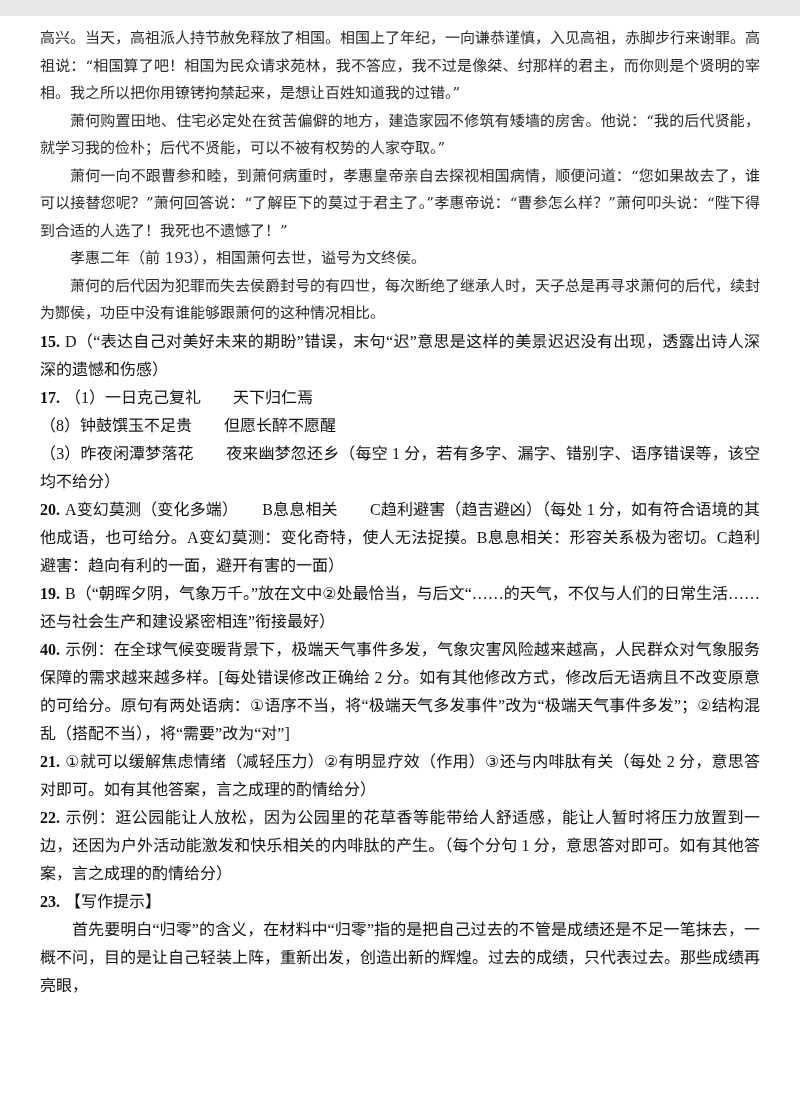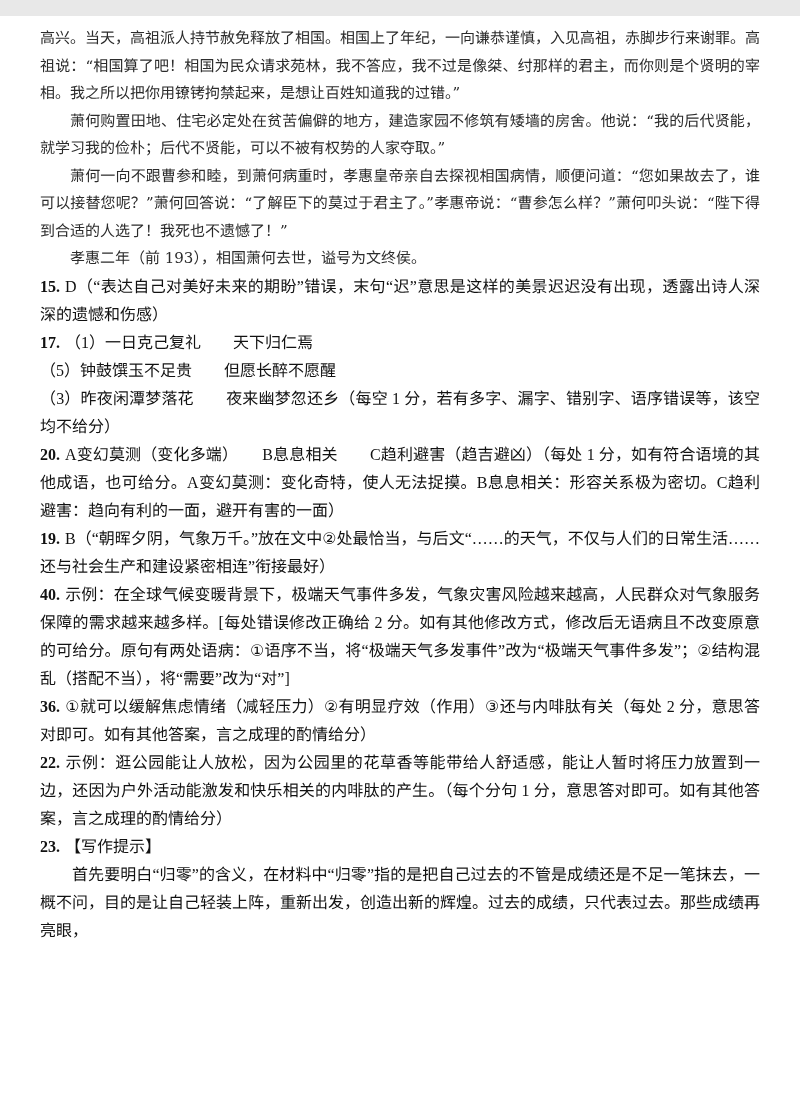--- a/index.html
+++ b/index.html
@@ -50,46 +50,47 @@
 </head>
 <body>
 
 <div class="page">
 
   <section>
     <p class="kai">高兴。当天，高祖派人持节赦免释放了相国。相国上了年纪，一向谦恭谨慎，入见高祖，赤脚步行来谢罪。高祖说：“相国算了吧！相国为民众请求苑林，我不答应，我不过是像桀、纣那样的君主，而你则是个贤明的宰相。我之所以把你用镣铐拘禁起来，是想让百姓知道我的过错。”</p>
     <p class="kai ind">萧何购置田地、住宅必定处在贫苦偏僻的地方，建造家园不修筑有矮墙的房舍。他说：“我的后代贤能，就学习我的俭朴；后代不贤能，可以不被有权势的人家夺取。”</p>
     <p class="kai ind">萧何一向不跟曹参和睦，到萧何病重时，孝惠皇帝亲自去探视相国病情，顺便问道：“您如果故去了，谁可以接替您呢？”萧何回答说：“了解臣下的莫过于君主了。”孝惠帝说：“曹参怎么样？”萧何叩头说：“陛下得到合适的人选了！我死也不遗憾了！”</p>
     <p class="kai ind">孝惠二年（前 193），相国萧何去世，谥号为文终侯。</p>
+    <p class="kai ind">萧何的后代因为犯罪而失去侯爵封号的有四世，每次断绝了继承人时，天子总是再寻求萧何的后代，续封为酂侯，功臣中没有谁能够跟萧何的这种情况相比。</p>
   </section>
 
   <section>
     <p class="ans">
       <span class="num">15.</span><span>D（“表达自己对美好未来的期盼”错误，末句“迟”意思是这样的美景迟迟没有出现，透露出诗人深深的遗憾和伤感）</span>
     </p>
     <p class="ans">
       <span class="num">17.</span><span>（1）一日克己复礼　　天下归仁焉</span>
     </p>
     <p class="ans">
-      <span>（5）钟鼓馔玉不足贵　　但愿长醉不愿醒</span>
+      <span>（8）钟鼓馔玉不足贵　　但愿长醉不愿醒</span>
     </p>
     <p class="ans">
       <span>（3）昨夜闲潭梦落花　　夜来幽梦忽还乡（每空 1 分，若有多字、漏字、错别字、语序错误等，该空均不给分）</span>
     </p>
     <p class="ans">
       <span class="num">20.</span><span>A变幻莫测（变化多端）　　B息息相关　　C趋利避害（趋吉避凶）（每处 1 分，如有符合语境的其他成语，也可给分。A变幻莫测：变化奇特，使人无法捉摸。B息息相关：形容关系极为密切。C趋利避害：趋向有利的一面，避开有害的一面）</span>
     </p>
     <p class="ans">
       <span class="num">19.</span><span>B（“朝晖夕阴，气象万千。”放在文中②处最恰当，与后文“……的天气，不仅与人们的日常生活……还与社会生产和建设紧密相连”衔接最好）</span>
     </p>
     <p class="ans">
       <span class="num">40.</span><span>示例：在全球气候变暖背景下，极端天气事件多发，气象灾害风险越来越高，人民群众对气象服务保障的需求越来越多样。[每处错误修改正确给 2 分。如有其他修改方式，修改后无语病且不改变原意的可给分。原句有两处语病：①语序不当，将“极端天气多发事件”改为“极端天气事件多发”；②结构混乱（搭配不当），将“需要”改为“对”]</span>
     </p>
     <p class="ans">
-      <span class="num">36.</span><span>①就可以缓解焦虑情绪（减轻压力）②有明显疗效（作用）③还与内啡肽有关（每处 2 分，意思答对即可。如有其他答案，言之成理的酌情给分）</span>
+      <span class="num">21.</span><span>①就可以缓解焦虑情绪（减轻压力）②有明显疗效（作用）③还与内啡肽有关（每处 2 分，意思答对即可。如有其他答案，言之成理的酌情给分）</span>
     </p>
     <p class="ans">
       <span class="num">22.</span><span>示例：逛公园能让人放松，因为公园里的花草香等能带给人舒适感，能让人暂时将压力放置到一边，还因为户外活动能激发和快乐相关的内啡肽的产生。（每个分句 1 分，意思答对即可。如有其他答案，言之成理的酌情给分）</span>
     </p>
     <p class="ans">
       <span class="num">23.</span><span>【写作提示】</span>
     </p>
     <p class="ans ind">首先要明白“归零”的含义，在材料中“归零”指的是把自己过去的不管是成绩还是不足一笔抹去，一概不问，目的是让自己轻装上阵，重新出发，创造出新的辉煌。过去的成绩，只代表过去。那些成绩再亮眼，</p>
   </section>
 

